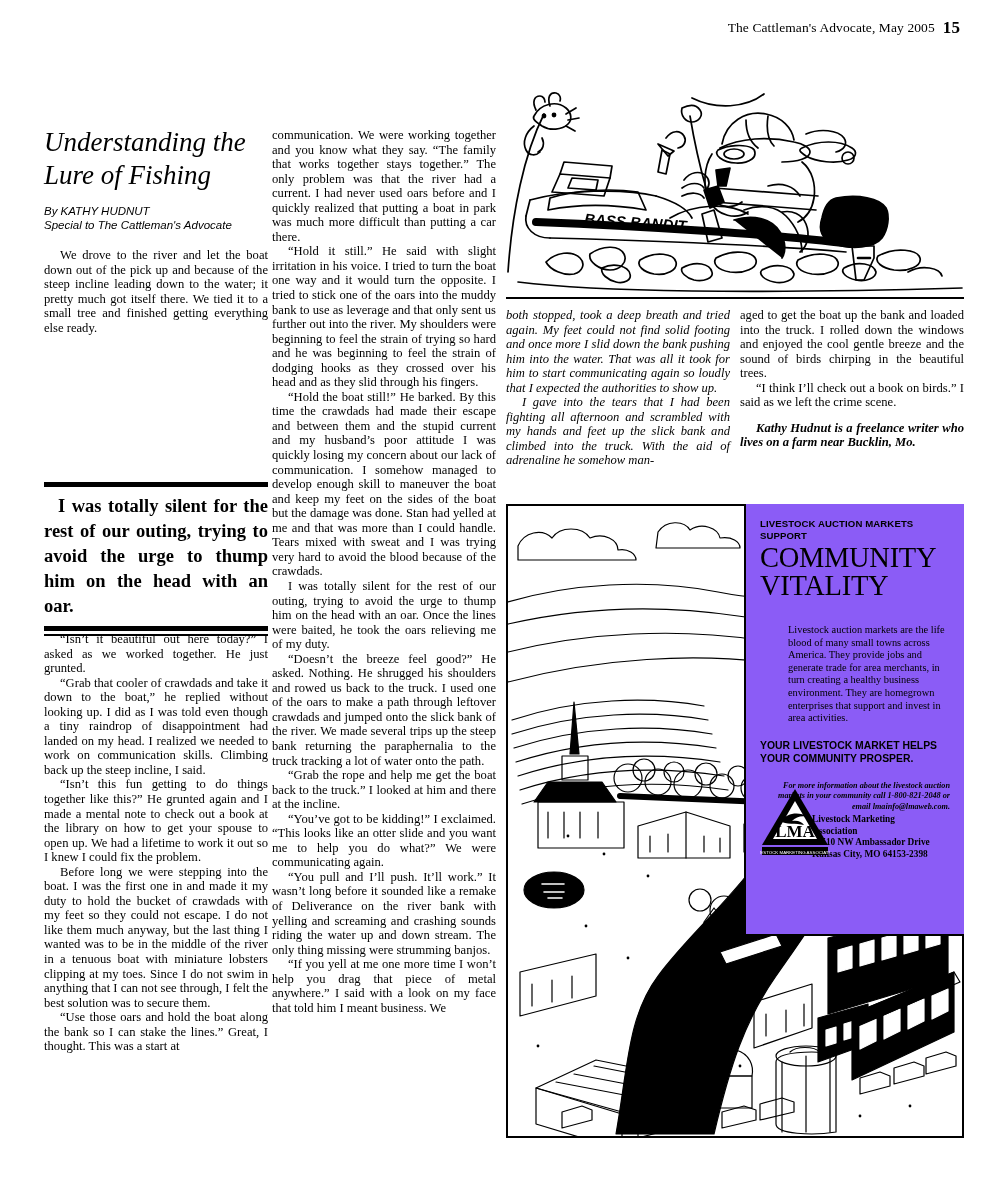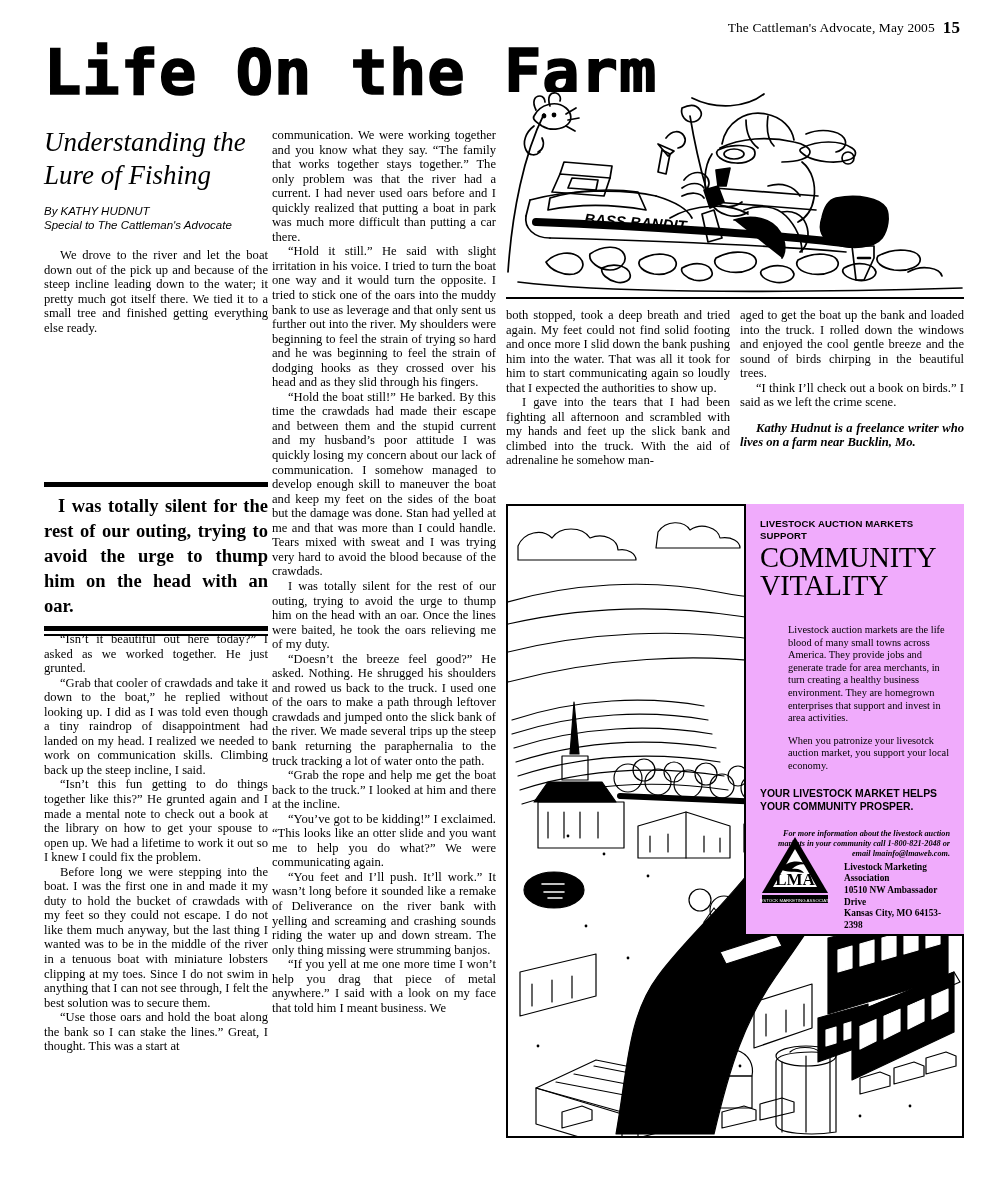--- a/index.html
+++ b/index.html
@@ -30,21 +30,21 @@
   
   .col{position:absolute;font-family:"Liberation Serif",serif;
     font-size:12.6px;line-height:14.55px;text-align:justify;
     text-justify:inter-word;-webkit-hyphens:none;hyphens:none;}
   .col p{margin:0;text-indent:16px;}
   .col p.noind{text-indent:0;}
 
   #c1a{left:44px;top:248px;width:224px;}
   #c1b{left:44px;top:632px;width:224px;height:500px;}
   #c2{left:272px;top:128px;width:224px;height:1010px;}
-  #c3a{left:506px;top:308px;width:224px;height:180px;}
+  #c3a{left:506px;top:308px;width:224px;height:180px;font-style:italic;}
   #c3b{left:740px;top:308px;width:224px;height:180px;}
 
   .credit{font-style:italic;font-weight:bold;display:block;margin-top:11px;
     text-indent:16px;}
 
   
   .pull{position:absolute;left:44px;top:482px;width:224px;}
   .pull .rule-top{height:5px;background:#000;width:100%;}
   .pull .rule-bot-a{height:5px;background:#000;width:100%;margin-top:7px;}
   .pull .rule-bot-b{height:2px;background:#000;width:100%;margin-top:3px;}
@@ -57,50 +57,49 @@
   .cartoon svg{display:block;}
   .hr-under-cartoon{position:absolute;left:506px;top:297px;width:458px;height:2px;background:#000;}
 
   
   .townbox{position:absolute;left:506px;top:504px;width:458px;height:634px;
     border:2px solid #000;box-sizing:border-box;background:#fff;overflow:hidden;}
   .townbox svg{display:block;position:absolute;left:0;top:0;}
 
   
   .ad{position:absolute;left:744px;top:504px;width:220px;height:432px;
-    background:#f0abfc;border-left:2px solid #000;border-bottom:2px solid #000;
+    background:#8b5cf6;border-left:2px solid #000;border-bottom:2px solid #000;
     box-sizing:border-box;padding:14px 14px 8px 14px;}
   .ad .kicker{font-family:"Liberation Sans",sans-serif;font-weight:bold;
     font-size:9.6px;line-height:12px;letter-spacing:.1px;}
   .ad .bighead{font-family:"Liberation Serif",serif;font-size:28.5px;
     line-height:28px;letter-spacing:-.3px;margin-top:2px;}
   .ad .body p{font-family:"Liberation Serif",serif;font-size:10.4px;
     line-height:12.6px;margin:0 0 10px 0;}
   .ad .body{margin-top:24px;margin-left:28px;}
   .ad .closer{font-family:"Liberation Sans",sans-serif;font-weight:bold;
     font-size:10.4px;line-height:13px;margin-top:14px;}
   .ad .contact{margin-top:16px;position:relative;height:105px;}
   .ad .contact .blurb{font-family:"Liberation Serif",serif;font-style:italic;
     font-weight:bold;font-size:8.2px;line-height:10.4px;text-align:right;
     margin-left:0;}
   .ad .contact .addr{font-family:"Liberation Serif",serif;font-weight:bold;
-    font-size:9.3px;line-height:11.6px;margin-left:84px;margin-top:2px;}
+    font-size:9.3px;line-height:11.6px;margin-left:52px;margin-top:2px;}
   .lma{position:absolute;left:0;top:6px;width:70px;height:70px;}
   .lma svg{display:block;}
 </style>
 </head>
 <body>
 
 <div class="page">
 
   <div class="runhead">
     <span>The Cattleman's Advocate, May 2005</span><span class="pg">15</span>
   </div>
 
-  <div class="masthead">Life On the Farm</div>
 
   <div class="headline">Understanding the Lure of Fishing</div>
   <div class="byline">
     <div>By KATHY HUDNUT</div>
     <div>Special to The Cattleman's Advocate</div>
   </div>
 
   <div class="col" id="c1a">
     <p>We drove to the river and let the boat down out of the pick up and because of the steep incline leading down to the water; it pretty much got itself there. We tied it to a small tree and finished getting everything else ready.</p>
   </div>
@@ -121,21 +120,21 @@
   </div>
 
   <div class="col" id="c2">
     <p class="noind">communication. We were working together and you know what they say. “The family that works together stays together.” The only problem was that the river had a current. I had never used oars before and I quickly realized that putting a boat in park was much more difficult than putting a car there.</p>
     <p>“Hold it still.” He said with slight irritation in his voice. I tried to turn the boat one way and it would turn the opposite. I tried to stick one of the oars into the muddy bank to use as leverage and that only sent us further out into the river. My shoulders were beginning to feel the strain of trying so hard and he was beginning to feel the strain of dodging hooks as they crossed over his head and as they slid through his fingers.</p>
     <p>“Hold the boat still!” He barked. By this time the crawdads had made their escape and between them and the stupid current and my husband’s poor attitude I was quickly losing my concern about our lack of communication. I somehow managed to develop enough skill to maneuver the boat and keep my feet on the sides of the boat but the damage was done. Stan had yelled at me and that was more than I could handle. Tears mixed with sweat and I was trying very hard to avoid the blood because of the crawdads.</p>
     <p>I was totally silent for the rest of our outing, trying to avoid the urge to thump him on the head with an oar. Once the lines were baited, he took the oars relieving me of my duty.</p>
     <p>“Doesn’t the breeze feel good?” He asked. Nothing. He shrugged his shoulders and rowed us back to the truck. I used one of the oars to make a path through leftover crawdads and jumped onto the slick bank of the river. We made several trips up the steep bank returning the paraphernalia to the truck tracking a lot of water onto the path.</p>
     <p>“Grab the rope and help me get the boat back to the truck.” I looked at him and there at the incline.</p>
     <p>“You’ve got to be kidding!” I exclaimed. “This looks like an otter slide and you want me to help you do what?” We were communicating again.</p>
-    <p>“You feet and I’ll push. It’ll work.” It wasn’t long before it sounded like a remake of Deliverance on the river bank with yelling and screaming and crashing sounds riding the water up and down stream. The only thing missing were strumming banjos.</p>
+    <p>“You pull and I’ll push. It’ll work.” It wasn’t long before it sounded like a remake of Deliverance on the river bank with yelling and screaming and crashing sounds riding the water up and down stream. The only thing missing were strumming banjos.</p>
     <p>“If you yell at me one more time I won’t help you drag that piece of metal anywhere.” I said with a look on my face that told him I meant business. We</p>
   </div>
 
   <div class="cartoon">
     <svg width="458" height="205" viewBox="0 0 458 205" xmlns="http://www.w3.org/2000/svg">
       <rect width="458" height="205" fill="#fff"></rect>
       <g stroke="#000" fill="none" stroke-width="1.7" stroke-linecap="round" stroke-linejoin="round">
 
         <path d="M2 180 C 6 120, 18 62, 38 22"></path>
 
@@ -400,21 +399,20 @@
   </div>
 
   <div class="ad">
     <div class="kicker">LIVESTOCK AUCTION MARKETS SUPPORT</div>
     <div class="bighead">
       <div>COMMUNITY</div>
       <div>VITALITY</div>
     </div>
     <div class="body">
       <p>Livestock auction markets are the life blood of many small towns across America. They provide jobs and generate trade for area merchants, in turn creating a healthy business environment. They are homegrown enterprises that support and invest in area activities.</p>
-      <p>When you patronize your livesotck auction market, you support your local economy.</p>
     </div>
     <div class="closer">
       <div>YOUR LIVESTOCK MARKET HELPS</div>
       <div>YOUR COMMUNITY PROSPER.</div>
     </div>
     <div class="contact">
       <div class="lma">
         <svg width="70" height="70" viewBox="0 0 70 70" xmlns="http://www.w3.org/2000/svg">
           <polygon points="35,2 68,58 2,58" fill="#000"></polygon>
           <polygon points="35,14 57,52 13,52" fill="#fff"></polygon>

